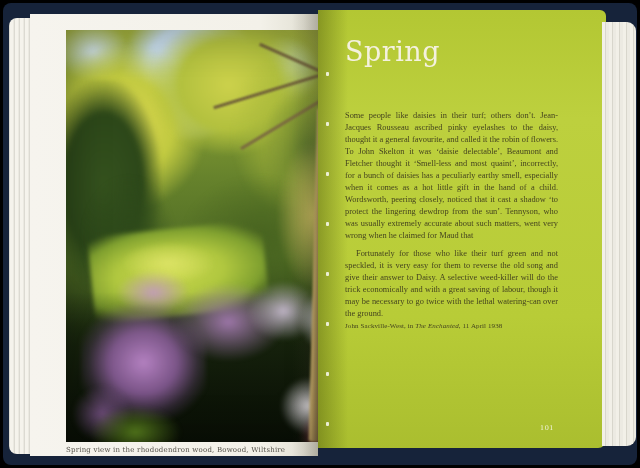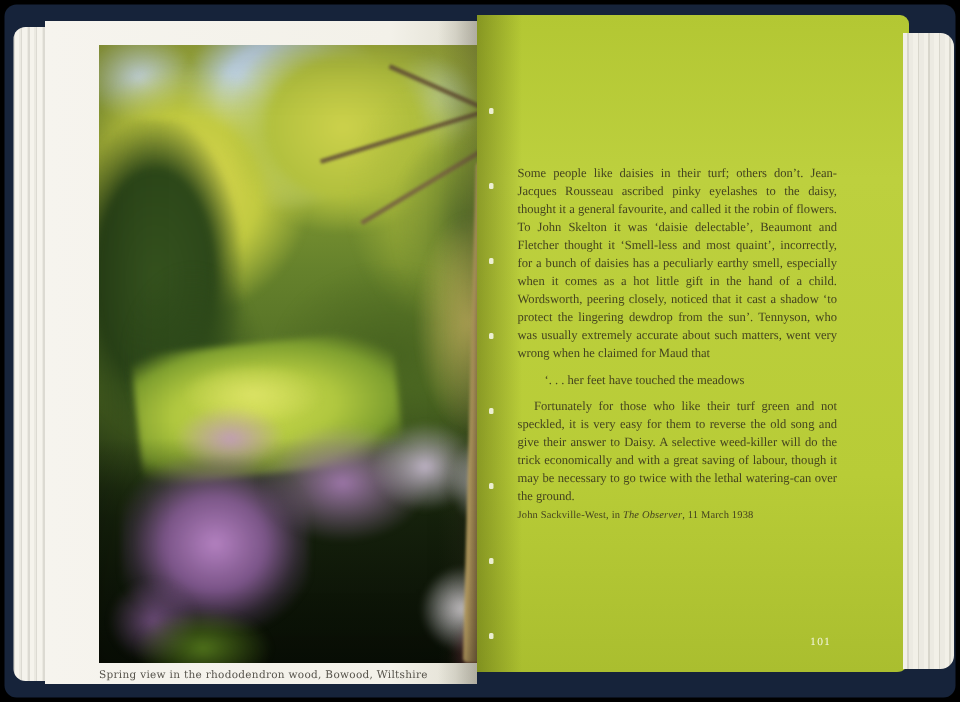--- a/index.html
+++ b/index.html
@@ -190,26 +190,26 @@
   <div class="abs gutter-shadow"></div>
   <div class="abs stitch" style="top:62px"></div>
   <div class="abs stitch" style="top:112px"></div>
   <div class="abs stitch" style="top:162px"></div>
   <div class="abs stitch" style="top:212px"></div>
   <div class="abs stitch" style="top:262px"></div>
   <div class="abs stitch" style="top:312px"></div>
   <div class="abs stitch" style="top:362px"></div>
   <div class="abs stitch" style="top:412px"></div>
 
+  <div class="abs title">Spring</div>
 
   <div class="abs textblock">
     <p>Some people like daisies in their turf; others don’t. Jean-Jacques Rousseau ascribed pinky eyelashes to the daisy, thought it a general favourite, and called it the robin of flowers. To John Skelton it was ‘daisie delectable’, Beaumont and Fletcher thought it ‘Smell-less and most quaint’, incorrectly, for a bunch of daisies has a peculiarly earthy smell, especially when it comes as a hot little gift in the hand of a child. Wordsworth, peering closely, noticed that it cast a shadow ‘to protect the lingering dewdrop from the sun’. Tennyson, who was usually extremely accurate about such matters, went very wrong when he claimed for Maud that</p>
     <div class="quote">
-      <div>‘. . . her feet have touched the meadows</div>
     </div>
     <p class="indent">Fortunately for those who like their turf green and not speckled, it is very easy for them to reverse the old song and give their answer to Daisy. A selective weed-killer will do the trick economically and with a great saving of labour, though it may be necessary to go twice with the lethal watering-can over the ground.</p>
-    <p class="attr"><span>John Sackville-West, in </span><i>The Observer</i><span>, 11 March 1938</span></p>
+    <p class="attr"><span>John Sackville-West, in </span><i>The Enchanted</i><span>, 11 April 1938</span></p>
   </div>
 
   <div class="abs pagenum">101</div>
 </div>
 
 <div class="abs right-stack"></div>
 
 </body></html>

